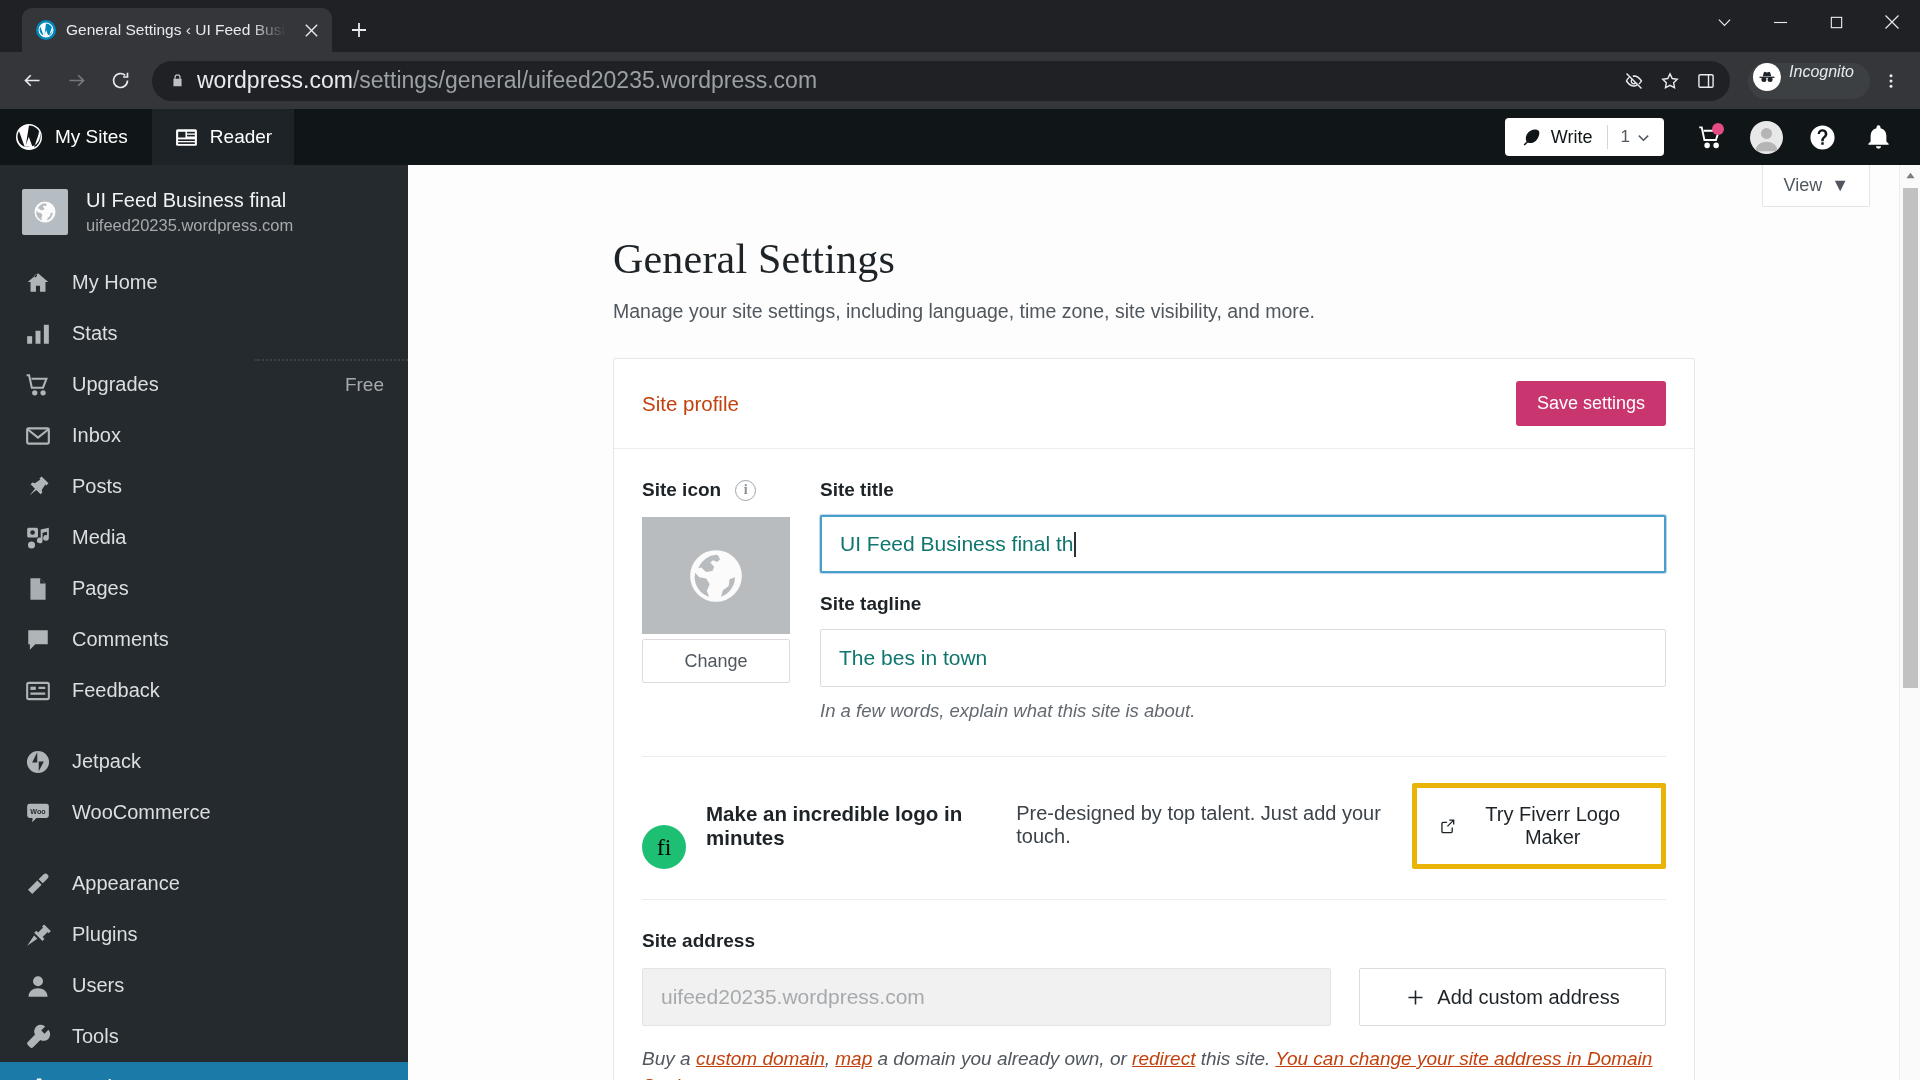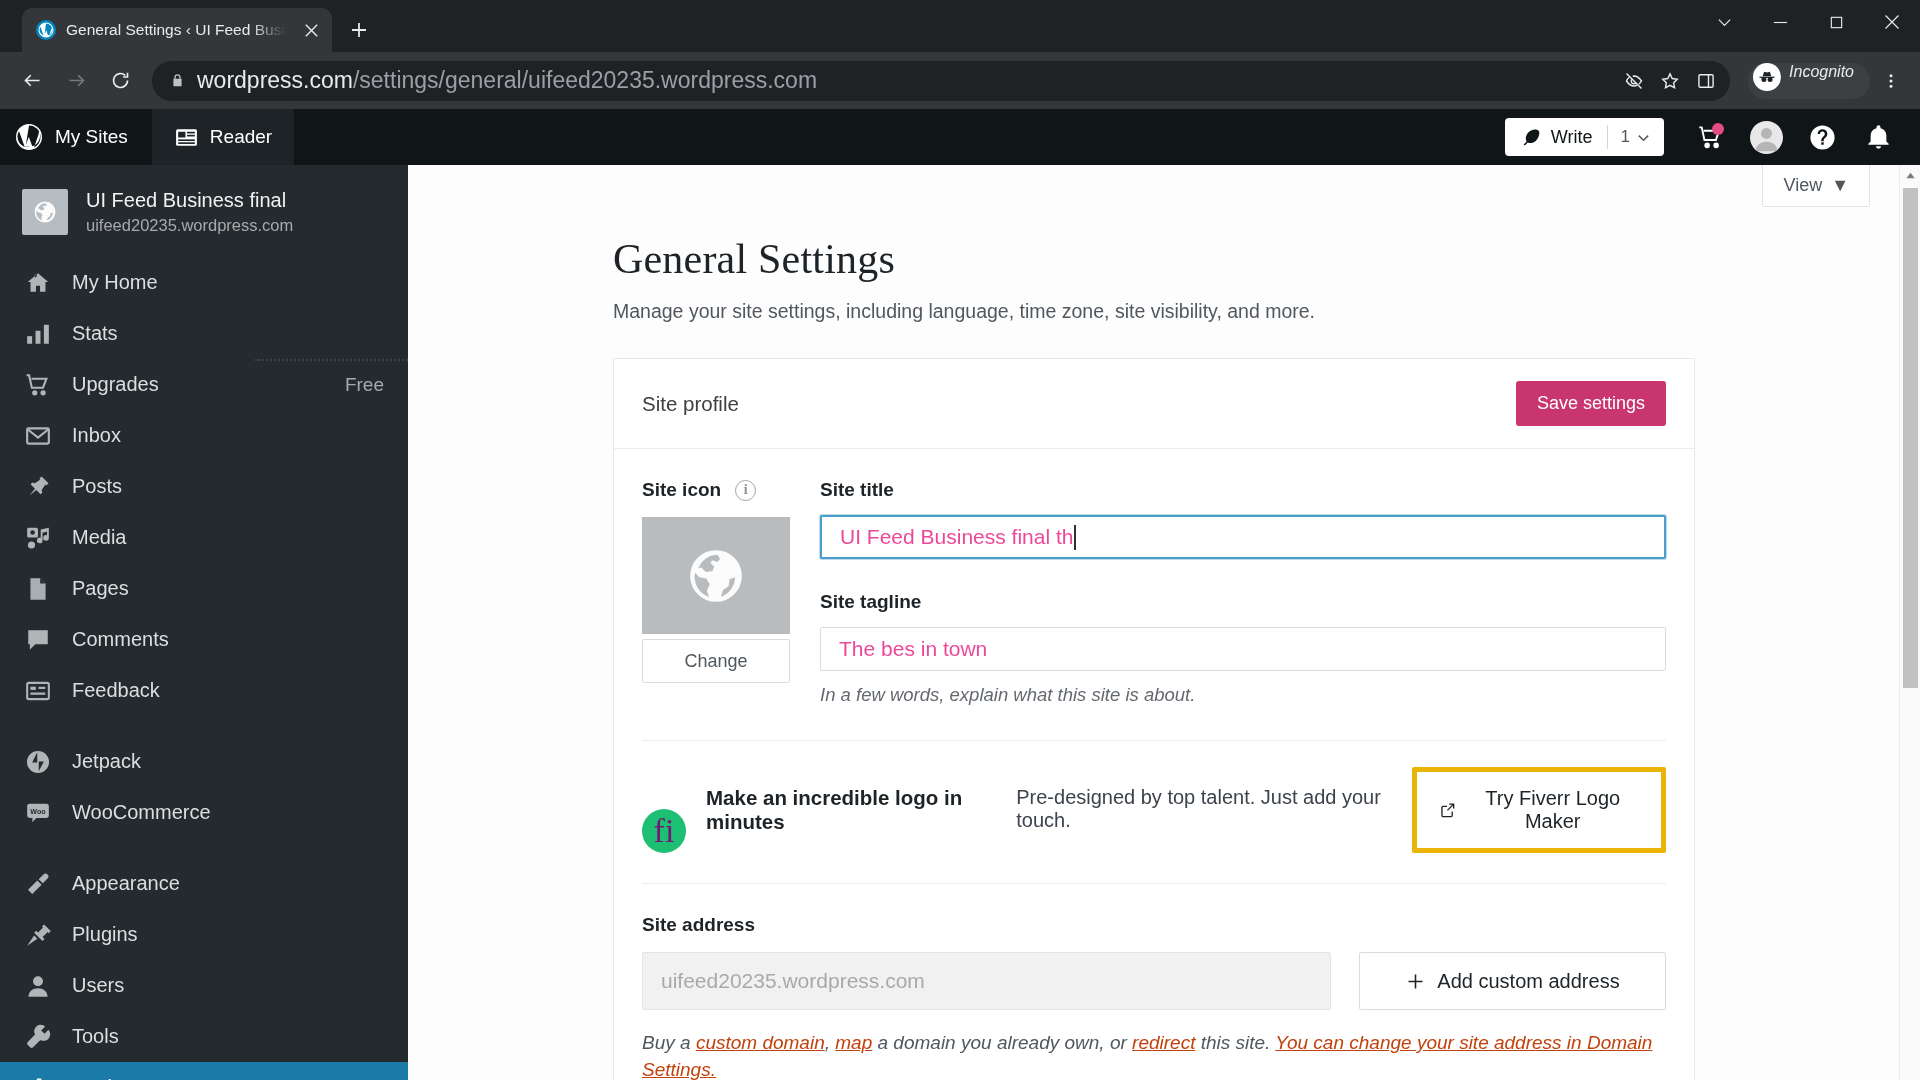--- a/index.html
+++ b/index.html
@@ -163,21 +163,21 @@
   .page-sub { margin-top: 17px; color: #50575e; font-size: 19.5px; }
 
   .card {
     margin-top: 35px; width: 1082px; background: #fff; border: 1px solid #e8e8e8;
     border-radius: 2px;
   }
   .card-head {
     display: flex; align-items: center; justify-content: space-between;
     padding: 22px 28px; border-bottom: 1px solid #ededed; min-height: 78px;
   }
-  .card-head-title { font-size: 20.5px; color: #404040; text-align: right; }
+  .card-head-title { font-size: 20.5px; color: #c2410c; text-align: right; }
   .btn-save {
     background: #c9356e; color: #fff; border: none; font-size: 18px;
     padding: 12px 21px; border-radius: 3px; font-family: inherit;
   }
   .card-body { padding: 30px 28px 0 28px; }
 
   .profile-row { display: flex; gap: 30px; }
   .col-icon { width: 148px; flex: 0 0 148px; }
   .lbl { font-size: 19px; font-weight: bold; color: #1d2327; display: flex; align-items: center; gap: 14px; }
   .info-i {
@@ -189,33 +189,33 @@
     margin-top: 16px; width: 148px; height: 117px; background: #b9bcbf;
     display: flex; align-items: center; justify-content: center;
   }
   .btn-change {
     margin-top: 5px; width: 148px; height: 44px; background: #fff;
     border: 1px solid #dcdcde; color: #50575e; font-size: 18px; border-radius: 2px;
     font-family: inherit;
   }
   .col-fields { flex: 1; min-width: 0; }
   .field-input {
-    width: 100%; height: 44px; border: 1px solid #dcdcde; border-radius: 2px;
-    padding: 0 18px; font-size: 21px; color: #ec4899; font-family: inherit;
+    width: 100%; height: 58px; border: 1px solid #dcdcde; border-radius: 2px;
+    padding: 0 18px; font-size: 21px; color: #0f766e; font-family: inherit;
     background: #fff; margin-top: 14px; display: flex; align-items: center;
   }
   .field-input.focused { border: 2px solid #4a9ecb; box-shadow: 0 0 0 1px #bcd9ea; }
   .caret { display:inline-block; width: 1.5px; height: 25px; background: #2c3338; margin-left: 1px; vertical-align: middle; }
   .hint { margin-top: 13px; font-size: 18.5px; color: #646970; font-style: italic; }
 
   .promo { margin-top: 34px; padding: 26px 0 30px 0; border-top: 1px solid #ededed; display: flex; align-items: center; gap: 20px; }
   .fiverr-logo {
     width: 44px; height: 44px; border-radius: 50%; background: #1dbf73;
     display: flex; align-items: center; justify-content: center; flex: 0 0 44px;
-    color: #701a75; font-family: "Liberation Serif", serif; font-size: 34px; margin-top: 42px;
+    color: #000000; font-family: "Liberation Serif", serif; font-size: 24px; margin-top: 42px;
   }
   .promo-texts { display: flex; flex-direction: row; gap: 9px; }
   .promo-t1 { font-size: 20.5px; color: #1d2327; font-weight: bold; }
   .promo-t2 { font-size: 20px; color: #3c434a; }
   .btn-outline {
     margin-left: auto; background: #fff; border: 5px solid #eab308; border-radius: 2px;
     padding: 15px 22px; font-size: 20px; color: #1d2327; display: flex;
     align-items: center; gap: 10px; font-family: inherit;
   }
 
@@ -613,21 +613,21 @@
                   </div>
                   <button class="btn-change">Change</button>
                 </div>
 
                 <div class="col-fields">
                   <div class="lbl">Site title</div>
                   <div class="field-input focused">
                     <span>UI Feed Business final th</span>
                       <span class="caret"></span>
                   </div>
-                  <div class="lbl" style="margin-top:32px">Site tagline</div>
+                  <div class="lbl" style="margin-top:20px">Site tagline</div>
                   <div class="field-input">
                     <span>The bes in town</span>
                   </div>
                   <div class="hint">In a few words, explain what this site is about.</div>
                 </div>
               </div>
 
               <div class="promo">
                 <span class="fiverr-logo">fi</span>
                 <span class="promo-texts">

